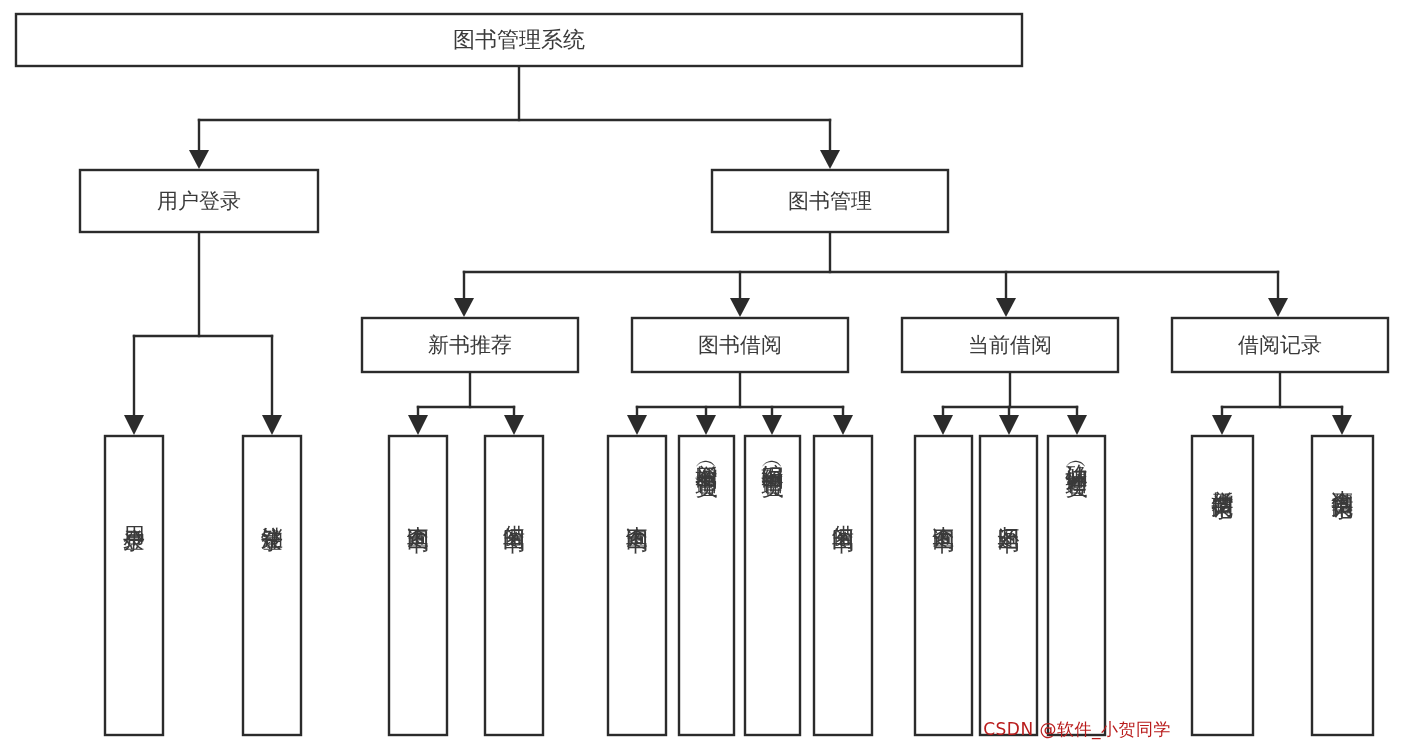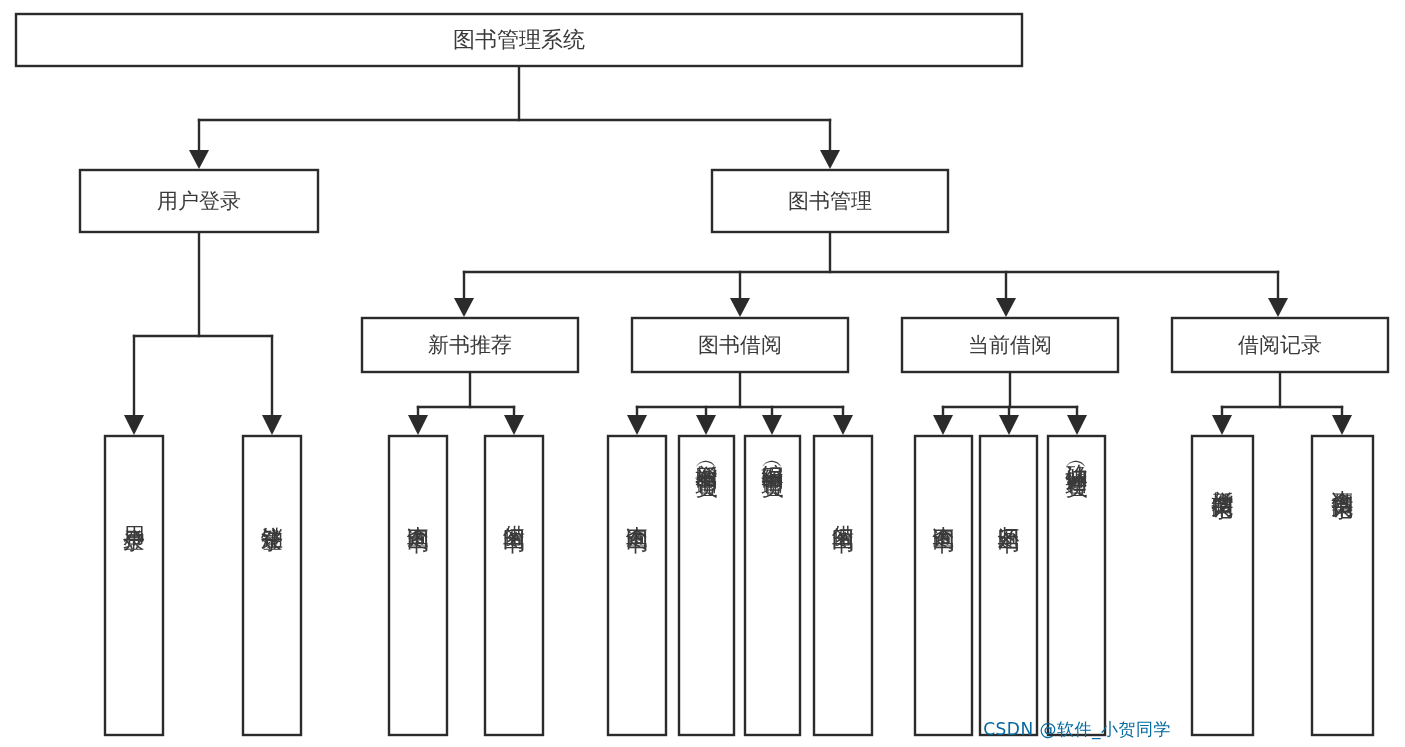--- a/index.html
+++ b/index.html
@@ -68,21 +68,21 @@
     letter-spacing: 2px;
     color: #3a3a3a;
     white-space: nowrap;
   }
   .watermark {
     position: absolute;
     right: 8px;
     bottom: 6px;
     font-family: "DejaVu Sans", "Liberation Sans", sans-serif;
     font-size: 17px;
-    color: #0369a1;
+    color: #b91c1c;
     letter-spacing: 0.5px;
     white-space: nowrap;
   }
 </style>
 </head>
 <body>
 
 <div id="diagram-root">
 
   <svg class="diagram" viewBox="0 0 1405 747" xmlns="http://www.w3.org/2000/svg">

